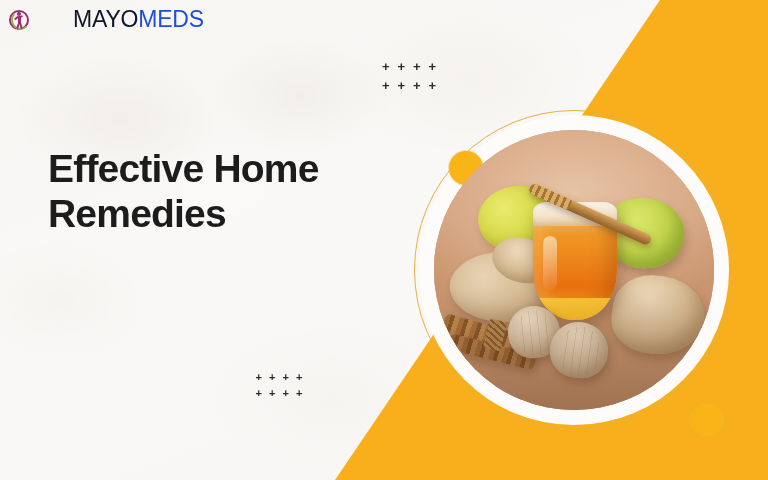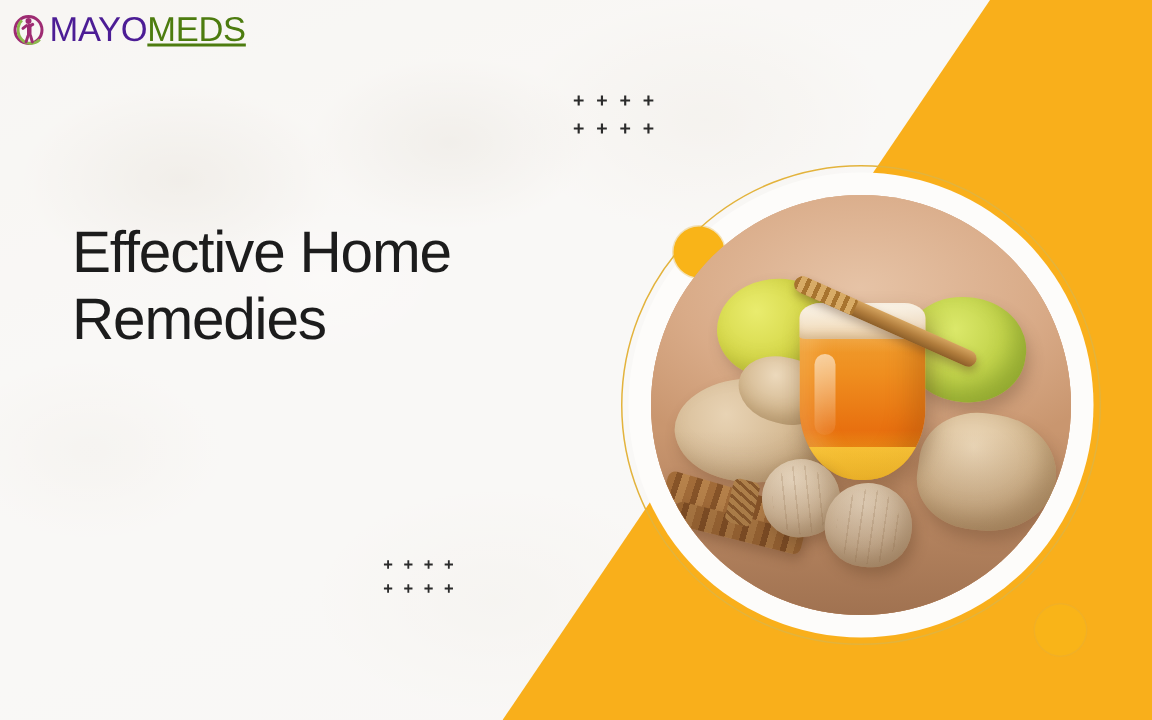--- a/index.html
+++ b/index.html
@@ -122,36 +122,36 @@
   .logo-mark .figure .armR  { width: 5px; height: 2px; left: 3px; top: 4px; transform: rotate(-30deg); border-radius: 1px; }
   .logo-mark .figure .legL  { width: 2px; height: 6px; left: 2px; top: 11px; transform: rotate(18deg); border-radius: 1px; }
   .logo-mark .figure .legR  { width: 2px; height: 6px; left: 4.5px; top: 11px; transform: rotate(-16deg); border-radius: 1px; }
 
   .logo-text {
     font-size: 23px;
     letter-spacing: -0.2px;
     font-weight: 400;
     white-space: nowrap;
   }
-  .logo-text .part-a { color: #4c1d95; }
-  .logo-text .part-b { color: #4d7c0f; text-decoration: underline; }
+  .logo-text .part-a { color: #0f172a; margin-left: 40px; }
+  .logo-text .part-b { color: #1d4ed8; }
 
   
   .copy {
     position: absolute;
     left: 48px;
     top: 147px;
     width: 350px;
     z-index: 10;
   }
   .headline {
     margin: 0;
     font-size: 39px;
     line-height: 1.15;
-    font-weight: 400;
+    font-weight: 700;
     color: #1c1c1c;
     letter-spacing: -0.8px;
     max-width: 290px;
   }
   .subhead {
     margin: 14px 0 0 0;
     font-size: 15.5px;
     line-height: 1.28;
     font-weight: 500;
     color: #e3c358;

